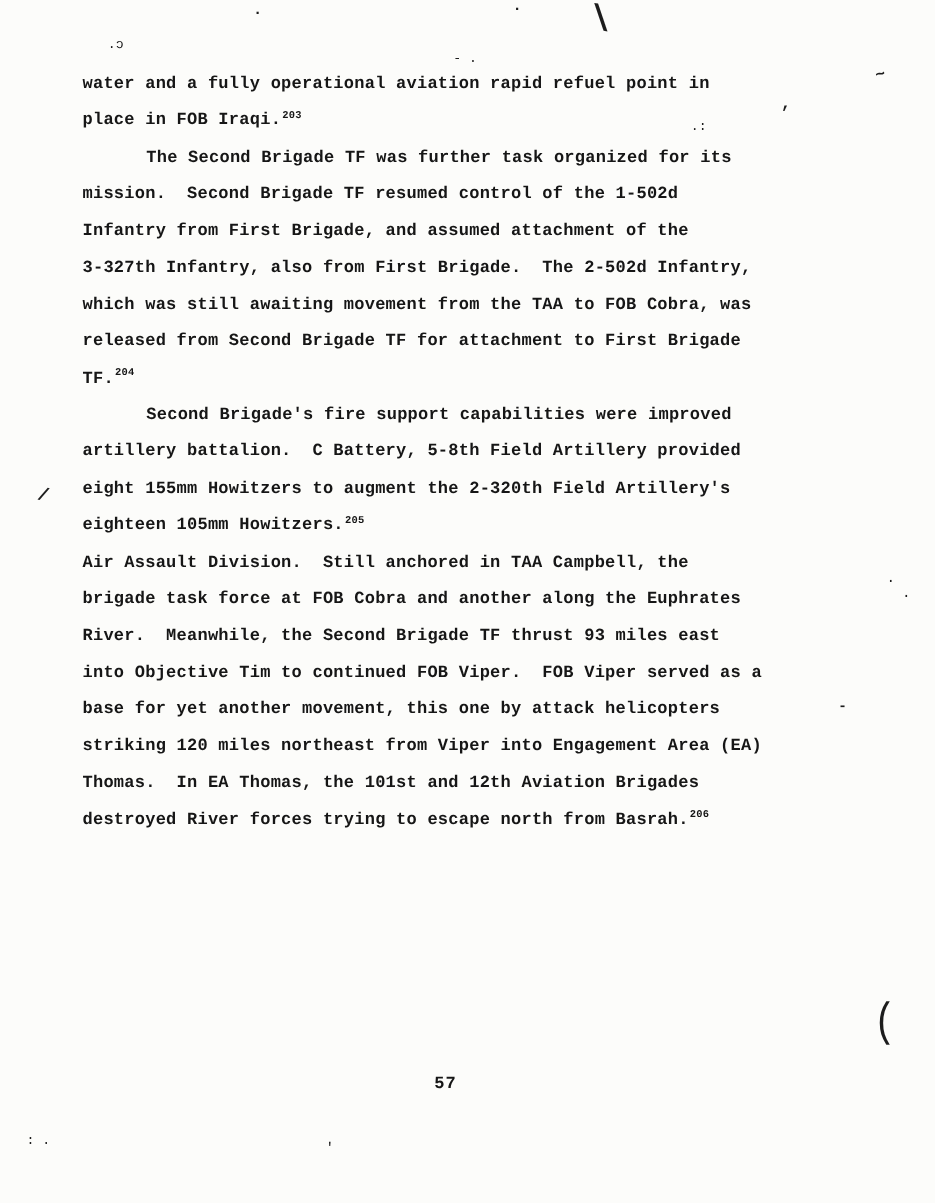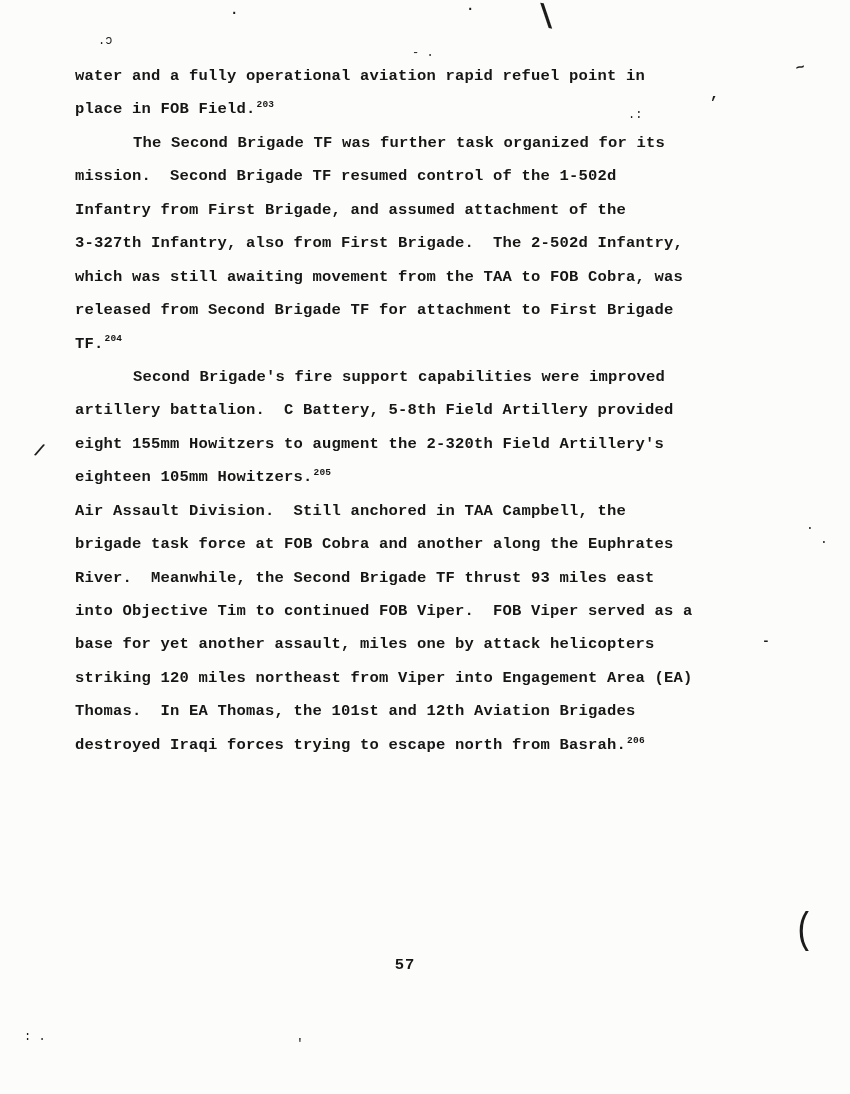--- a/index.html
+++ b/index.html
@@ -32,42 +32,42 @@
     font-size: 9.5px;
     font-weight: bold;
     vertical-align: super;
     line-height: 0;
     margin-left: 1px;
     margin-top: 15px;
   }
   .pageno {
     position: absolute;
     left: 75px;
-    top: 956px;
+    top: 976px;
     width: 660px;
     text-align: center;
     font-size: 15.5px;
     font-weight: bold;
     letter-spacing: 1px;
   }
   .artifact {
     position: absolute;
     color: #1c1c1c;
     white-space: pre;
     pointer-events: none;
   }
 </style>
 </head>
 <body>
 
 <div class="page-text">
 
   <div class="paragraph">
     <div class="line"><span>water and a fully operational aviation rapid refuel point in</span></div>
-    <div class="line"><span>place in FOB Field.</span><sup class="fn">203</sup></div>
+    <div class="line"><span>place in FOB Iraqi.</span><sup class="fn">203</sup></div>
   </div>
 
   <div class="paragraph">
     <div class="line indent"><span>The Second Brigade TF was further task organized for its</span></div>
     <div class="line"><span>mission.  Second Brigade TF resumed control of the 1-502d</span></div>
     <div class="line"><span>Infantry from First Brigade, and assumed attachment of the</span></div>
     <div class="line"><span>3-327th Infantry, also from First Brigade.  The 2-502d Infantry,</span></div>
     <div class="line"><span>which was still awaiting movement from the TAA to FOB Cobra, was</span></div>
     <div class="line"><span>released from Second Brigade TF for attachment to First Brigade</span></div>
     <div class="line"><span>TF.</span><sup class="fn">204</sup></div>
@@ -78,24 +78,24 @@
     <div class="line"><span>artillery battalion.  C Battery, 5-8th Field Artillery provided</span></div>
     <div class="line"><span>eight 155mm Howitzers to augment the 2-320th Field Artillery's</span></div>
     <div class="line"><span>eighteen 105mm Howitzers.</span><sup class="fn">205</sup></div>
   </div>
 
   <div class="paragraph">
     <div class="line"><span>Air Assault Division.  Still anchored in TAA Campbell, the</span></div>
     <div class="line"><span>brigade task force at FOB Cobra and another along the Euphrates</span></div>
     <div class="line"><span>River.  Meanwhile, the Second Brigade TF thrust 93 miles east</span></div>
     <div class="line"><span>into Objective Tim to continued FOB Viper.  FOB Viper served as a</span></div>
-    <div class="line"><span>base for yet another assault, miles one by attack helicopters</span></div>
+    <div class="line"><span>base for yet another movement, this one by attack helicopters</span></div>
     <div class="line"><span>striking 120 miles northeast from Viper into Engagement Area (EA)</span></div>
     <div class="line"><span>Thomas.  In EA Thomas, the 101st and 12th Aviation Brigades</span></div>
-    <div class="line"><span>destroyed Iraqi forces trying to escape north from Basrah.</span><sup class="fn">206</sup></div>
+    <div class="line"><span>destroyed River forces trying to escape north from Basrah.</span><sup class="fn">206</sup></div>
   </div>
 
 </div>
 
 <div class="pageno">57</div>
 
 <span class="artifact" style="left:536px;top:0px;font-size:32px;font-weight:bold;transform:rotate(10deg);">\</span>
 <span class="artifact" style="left:710px;top:86px;font-size:15px;font-weight:bold;">,</span>
 <span class="artifact" style="left:794px;top:912px;font-size:34px;transform:scaleY(1.25);">(</span>
 <span class="artifact" style="left:34px;top:442px;font-size:17px;font-weight:bold;transform:rotate(12deg);">/</span>

